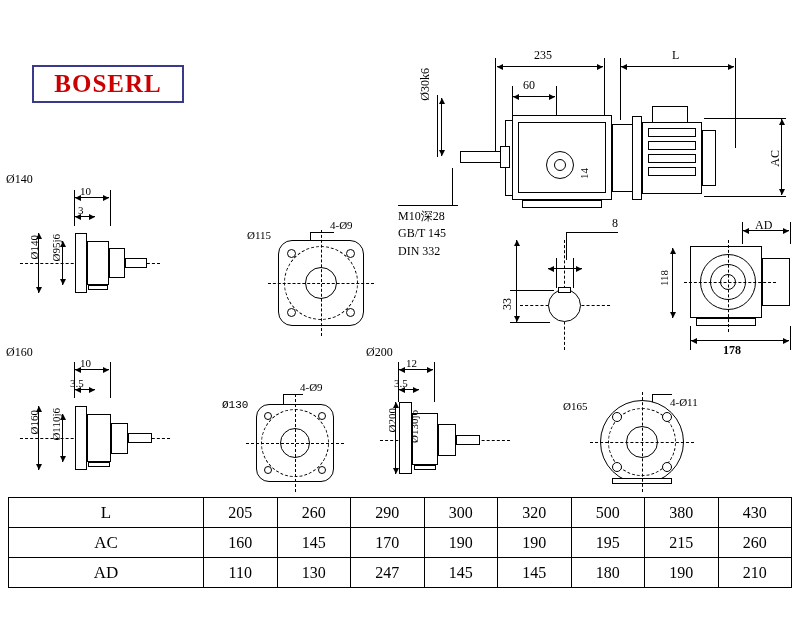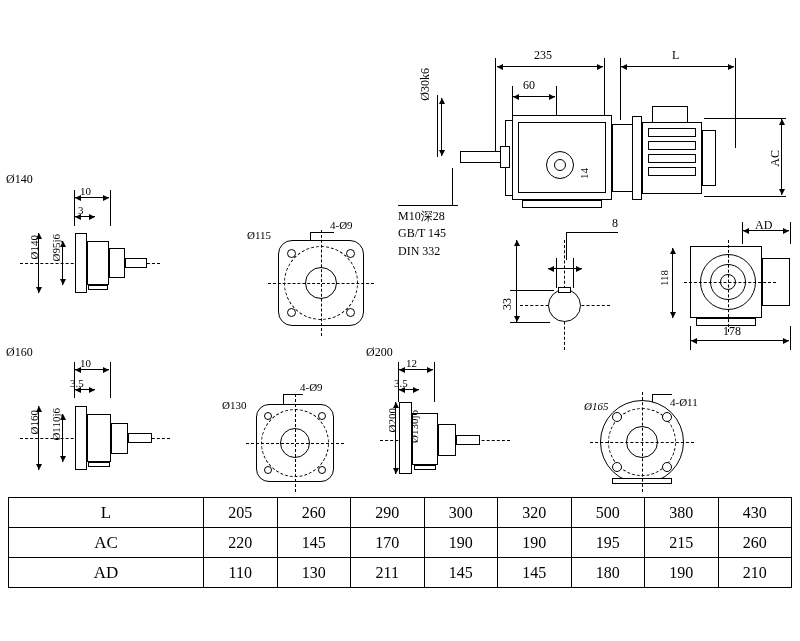--- a/index.html
+++ b/index.html
@@ -74,20 +74,23 @@
   }
   .tbl td.rowhead{width:190px;font-size:17px;}
   .tbl .two-line{line-height:1.05;font-size:16px;}
 </style>
 </head>
 <body>
 
 <div class="page">
 
 
+  <div class="logo-box">
+    <span class="logo-text">BOSERL</span>
+  </div>
 
   <div>
 
     <div class="ln vl" style="left:495px;top:58px;height:100px;"></div>
     <div class="ln vl" style="left:604px;top:58px;height:70px;"></div>
     <div class="arrowline" style="left:497px;top:66px;width:106px;"></div>
     <div class="lbl" style="left:534px;top:48px;">235</div>
 
     <div class="ln vl" style="left:620px;top:58px;height:62px;"></div>
     <div class="ln vl" style="left:735px;top:58px;height:90px;"></div>
@@ -166,21 +169,21 @@
     <div class="box" style="left:696px;top:318px;width:60px;height:8px;"></div>
     <div class="cl-v" style="left:728px;top:240px;height:92px;"></div>
     <div class="cl-h" style="left:684px;top:282px;width:92px;"></div>
 
     <div class="arrowline-v" style="left:672px;top:248px;height:70px;"></div>
     <div class="lbl vert sm" style="left:658px;top:270px;">118</div>
 
     <div class="ln vl" style="left:690px;top:326px;height:24px;"></div>
     <div class="ln vl" style="left:790px;top:326px;height:24px;"></div>
     <div class="arrowline" style="left:691px;top:340px;width:98px;"></div>
-    <div class="lbl" style="left:723px;top:324px;">178</div>
+    <div class="lbl" style="left:723px;top:343px;font-weight:bold;">178</div>
   </div>
 
   <div>
     <div class="lbl" style="left:6px;top:172px;">Ø140</div>
 
     <div class="ln vl" style="left:74px;top:190px;height:36px;"></div>
     <div class="ln vl" style="left:110px;top:190px;height:36px;"></div>
     <div class="arrowline" style="left:75px;top:197px;width:34px;"></div>
     <div class="lbl sm" style="left:80px;top:185px;">10</div>
 
@@ -237,21 +240,21 @@
     <div class="lbl vert sm" style="left:28px;top:410px;">Ø160</div>
     <div class="lbl vert sm" style="left:50px;top:408px;">Ø110j6</div>
     <div class="arrowline-v" style="left:38px;top:406px;height:64px;"></div>
     <div class="arrowline-v" style="left:62px;top:414px;height:48px;"></div>
   </div>
 
   <div>
     <div class="lbl sm" style="left:300px;top:381px;">4-Ø9</div>
     <div class="ln" style="left:283px;top:394px;width:20px;height:1px;"></div>
     <div class="ln" style="left:283px;top:394px;width:1px;height:14px;"></div>
-    <div class="lbl sm" style="left:222px;top:399px;">Ø130</div>
+    <div class="lbl sm" style="left:222px;top:399px;font-family:Liberation Mono, monospace;">Ø130</div>
 
     <div class="box" style="left:256px;top:404px;width:78px;height:78px;border-radius:13px;"></div>
     <div class="circ" style="left:261px;top:409px;width:68px;height:68px;border-style:dashed;"></div>
     <div class="circ" style="left:280px;top:428px;width:30px;height:30px;"></div>
     <div class="circ" style="left:264px;top:412px;width:8px;height:8px;"></div>
     <div class="circ" style="left:318px;top:412px;width:8px;height:8px;"></div>
     <div class="circ" style="left:264px;top:466px;width:8px;height:8px;"></div>
     <div class="circ" style="left:318px;top:466px;width:8px;height:8px;"></div>
     <div class="cl-h" style="left:246px;top:443px;width:98px;"></div>
     <div class="cl-v" style="left:295px;top:394px;height:98px;"></div>
@@ -275,21 +278,21 @@
 
     <div class="lbl vert sm" style="left:386px;top:408px;">Ø200</div>
     <div class="lbl vert sm" style="left:408px;top:410px;">Ø130j6</div>
     <div class="arrowline-v" style="left:395px;top:402px;height:72px;"></div>
   </div>
 
   <div>
     <div class="lbl sm" style="left:670px;top:396px;">4-Ø11</div>
     <div class="ln" style="left:652px;top:394px;width:20px;height:1px;"></div>
     <div class="ln" style="left:652px;top:394px;width:1px;height:12px;"></div>
-    <div class="lbl sm" style="left:584px;top:400px;font-style:italic;">Ø165</div>
+    <div class="lbl sm" style="left:563px;top:400px;">Ø165</div>
 
     <div class="circ" style="left:600px;top:400px;width:84px;height:84px;"></div>
     <div class="circ" style="left:608px;top:408px;width:68px;height:68px;border-style:dashed;"></div>
     <div class="circ" style="left:626px;top:426px;width:32px;height:32px;"></div>
     <div class="circ" style="left:612px;top:412px;width:10px;height:10px;"></div>
     <div class="circ" style="left:662px;top:412px;width:10px;height:10px;"></div>
     <div class="circ" style="left:612px;top:462px;width:10px;height:10px;"></div>
     <div class="circ" style="left:662px;top:462px;width:10px;height:10px;"></div>
     <div class="box" style="left:612px;top:478px;width:60px;height:6px;"></div>
     <div class="cl-h" style="left:590px;top:442px;width:104px;"></div>
@@ -304,34 +307,34 @@
         <td>260</td>
         <td>290</td>
         <td>300</td>
         <td>320</td>
         <td>500</td>
         <td>380</td>
         <td>430</td>
       </tr>
       <tr>
         <td class="rowhead">AC</td>
-        <td>220</td>
+        <td>160</td>
         <td>145</td>
         <td>170</td>
         <td>190</td>
         <td>190</td>
         <td>195</td>
         <td>215</td>
         <td>260</td>
       </tr>
       <tr>
         <td class="rowhead">AD</td>
         <td>110</td>
         <td>130</td>
-        <td>211</td>
+        <td>247</td>
         <td>145</td>
         <td>145</td>
         <td>180</td>
         <td>190</td>
         <td>210</td>
       </tr>
     </tbody>
   </table>
 
 </div>

